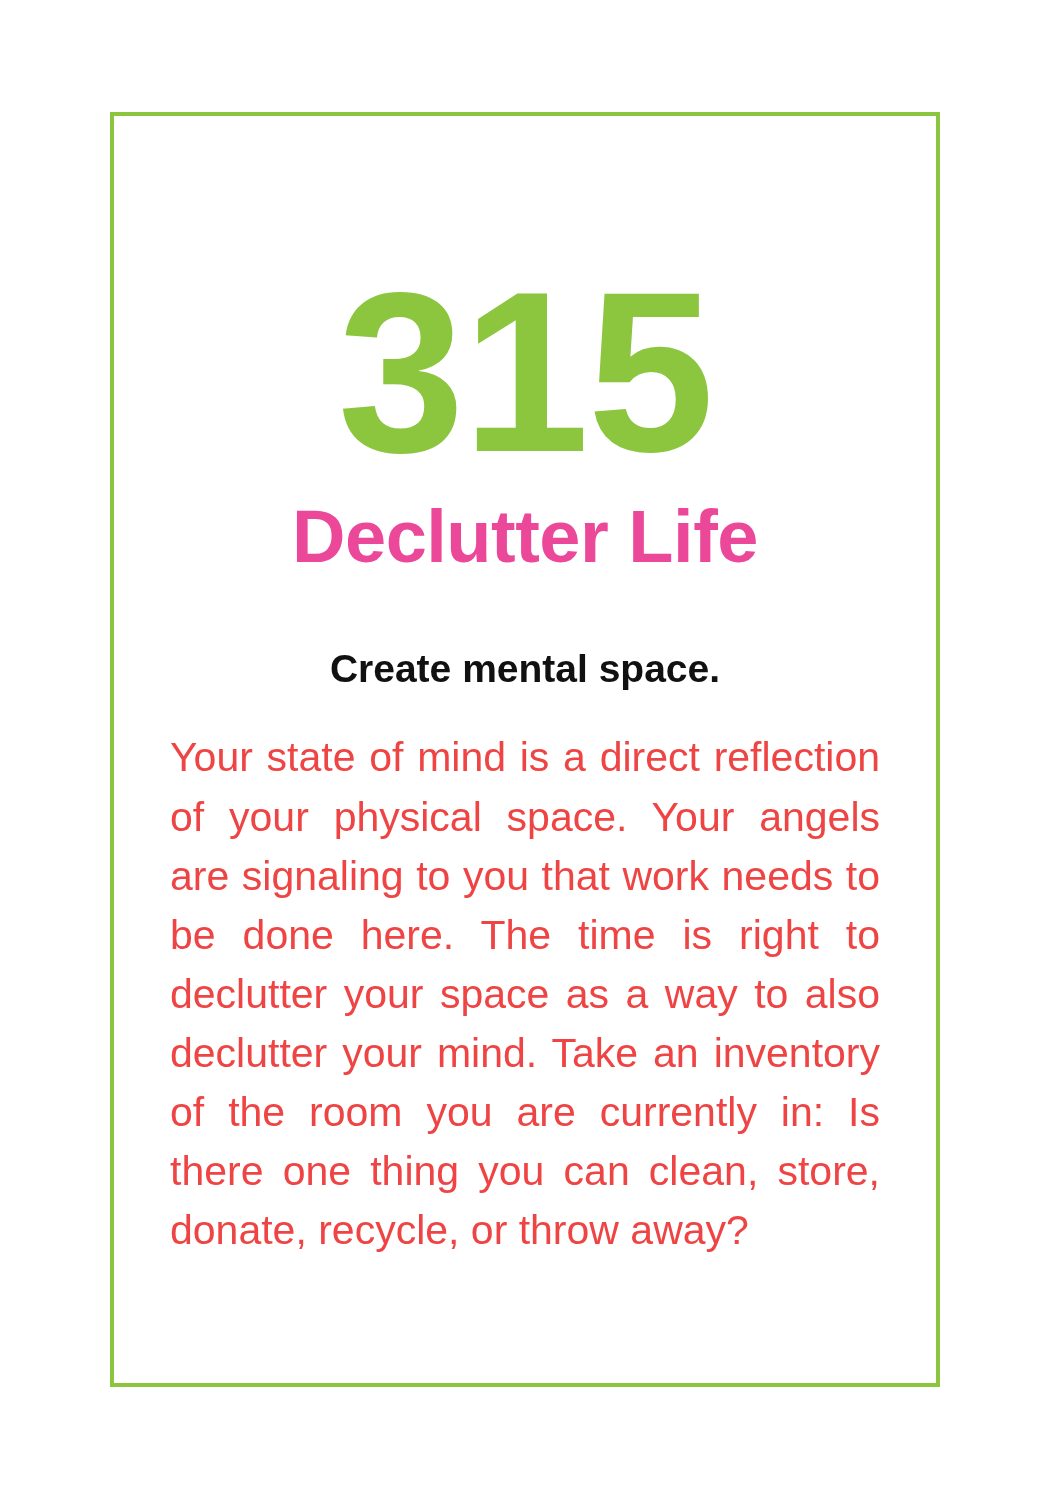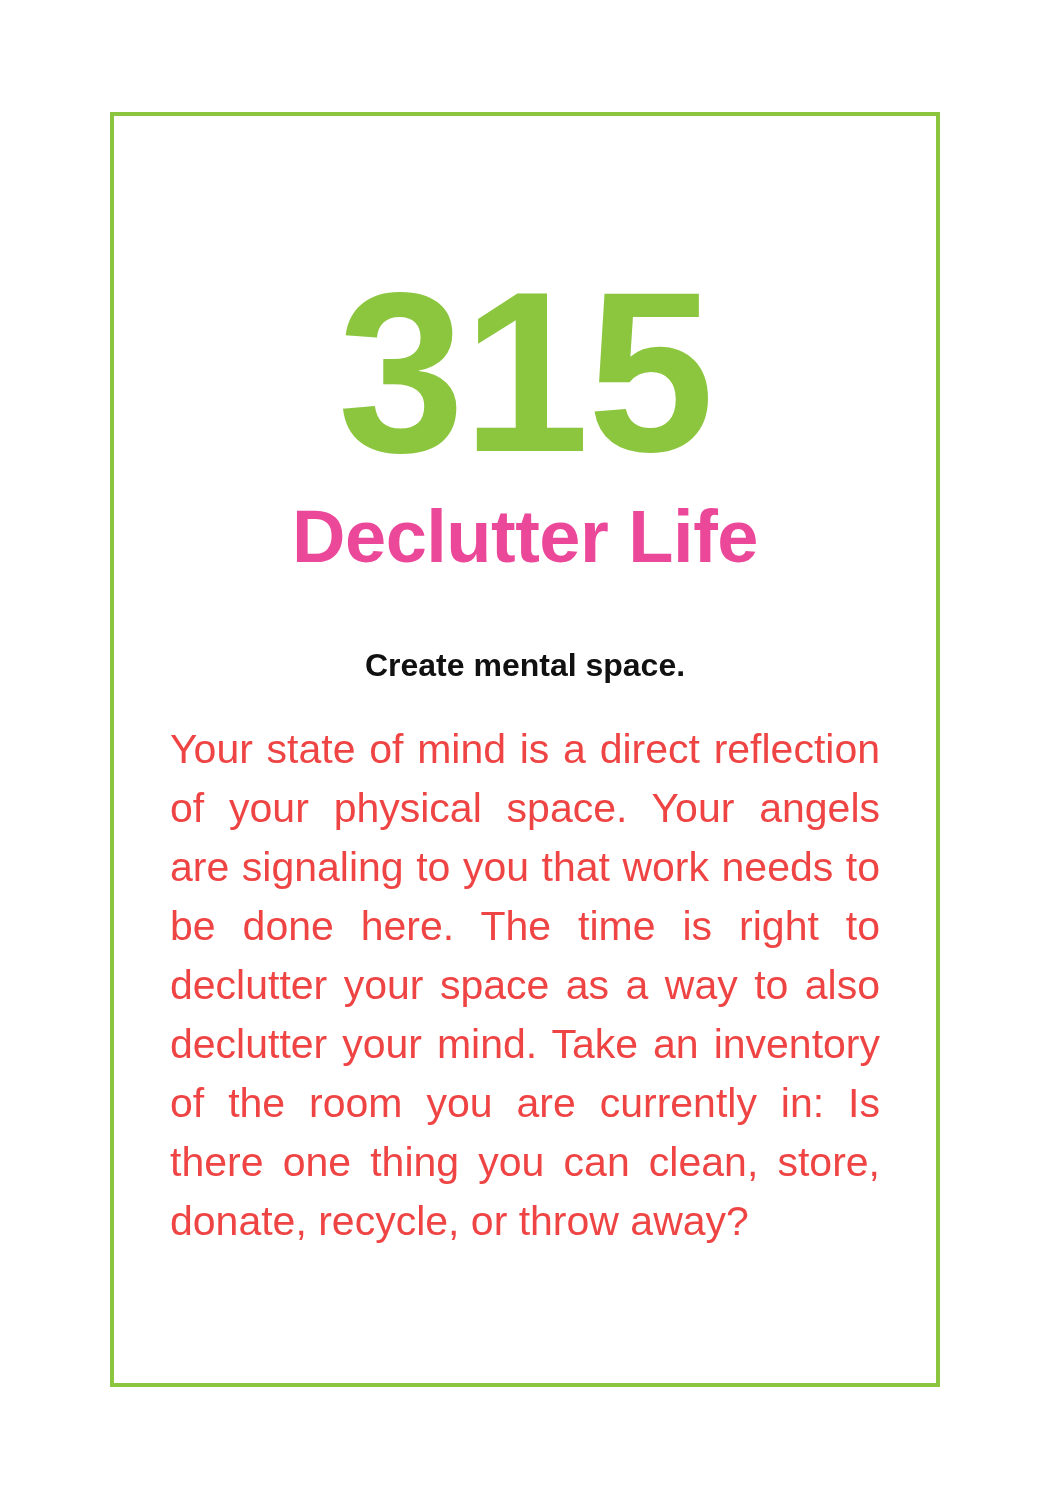--- a/index.html
+++ b/index.html
@@ -52,21 +52,21 @@
     line-height: 1.05;
     font-weight: 700;
     letter-spacing: -0.5px;
     margin-top: 12px;
   }
   .subtitle {
     margin: 8px;
     padding: 0;
     text-align: center;
     color: #111111;
-    font-size: 32px;
+    font-size: 39px;
     line-height: 1.2;
     font-weight: 700;
     margin-top: 70px;
   }
   .body-text {
     margin: 0;
     padding: 0 4px;
     color: #ef4444;
     font-size: 41px;
     line-height: 1.44;

